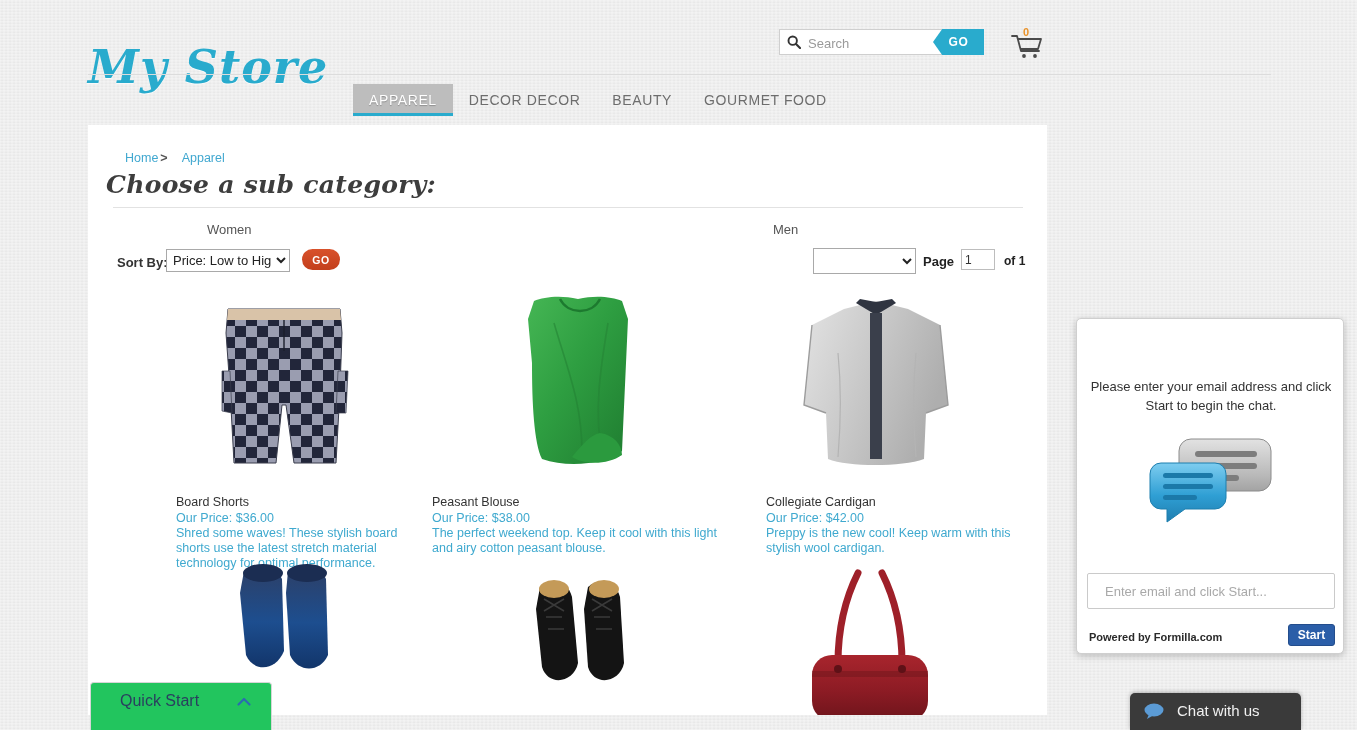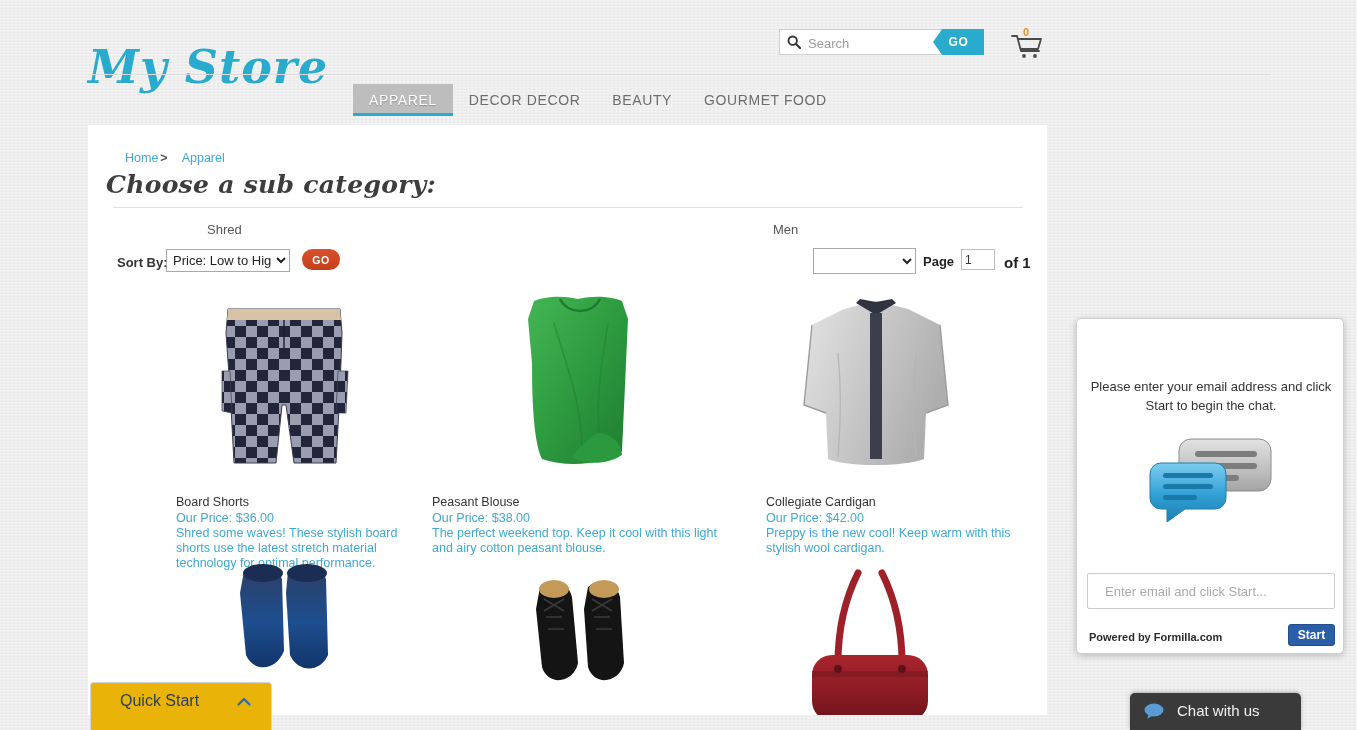--- a/index.html
+++ b/index.html
@@ -287,21 +287,21 @@
     font-size: 12px;
     color: #333;
     box-sizing: border-box;
     padding: 0 3px;
     font-family: "Liberation Sans", sans-serif;
   }
   .page-of {
     position: absolute;
     left: 916px;
     top: 9px;
-    font-size: 15px;
+    font-size: 12px;
     font-weight: bold;
     color: #222;
   }
 
   
   .grid {
     position: absolute;
     left: 0;
     top: 168px;
     width: 959px;
@@ -461,21 +461,21 @@
     font-size: 15px;
   }
 
   
   .quickstart {
     position: absolute;
     left: 90px;
     top: 682px;
     width: 182px;
     height: 48px;
-    background: #eab308;
+    background: #22c55e;
     border: 1px solid #d6d6d6;
     border-bottom: none;
     border-radius: 4px 4px 0 0;
     z-index: 8;
     box-sizing: border-box;
     cursor: pointer;
   }
   .quickstart-label {
     position: absolute;
     left: 29px;
@@ -532,21 +532,21 @@
 <div class="content">
 
   <div class="breadcrumb">
     <a>Home</a><span class="sep">&gt;</span><a>Apparel</a>
   </div>
 
   <div class="page-title">Choose a sub category:</div>
   <div class="title-rule"></div>
 
   <div class="subcats">
-    <div class="subcat c0">Shred</div>
+    <div class="subcat c0">Women</div>
     <div class="subcat c1">Men</div>
   </div>
 
   <div class="sortbar">
     <div class="sort-label">Sort By:</div>
     <select class="sort-select">
       <option>Price: Low to High</option>
     </select>
     <button class="sort-go">GO</button>
 

